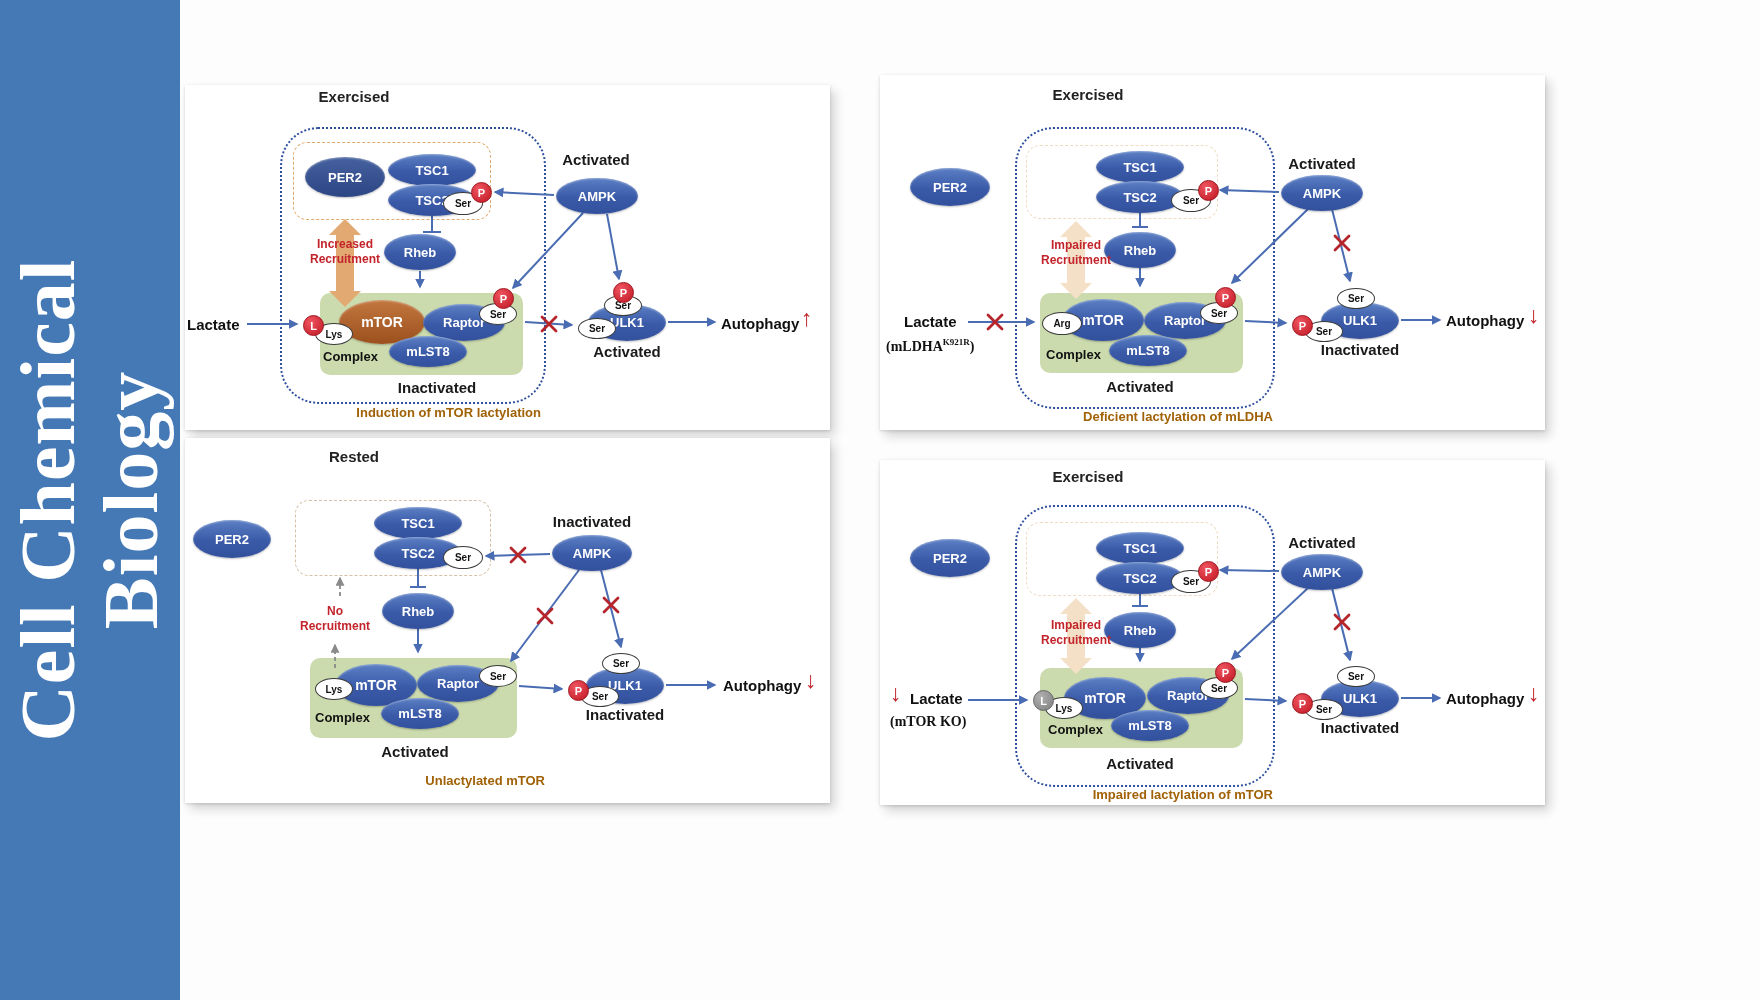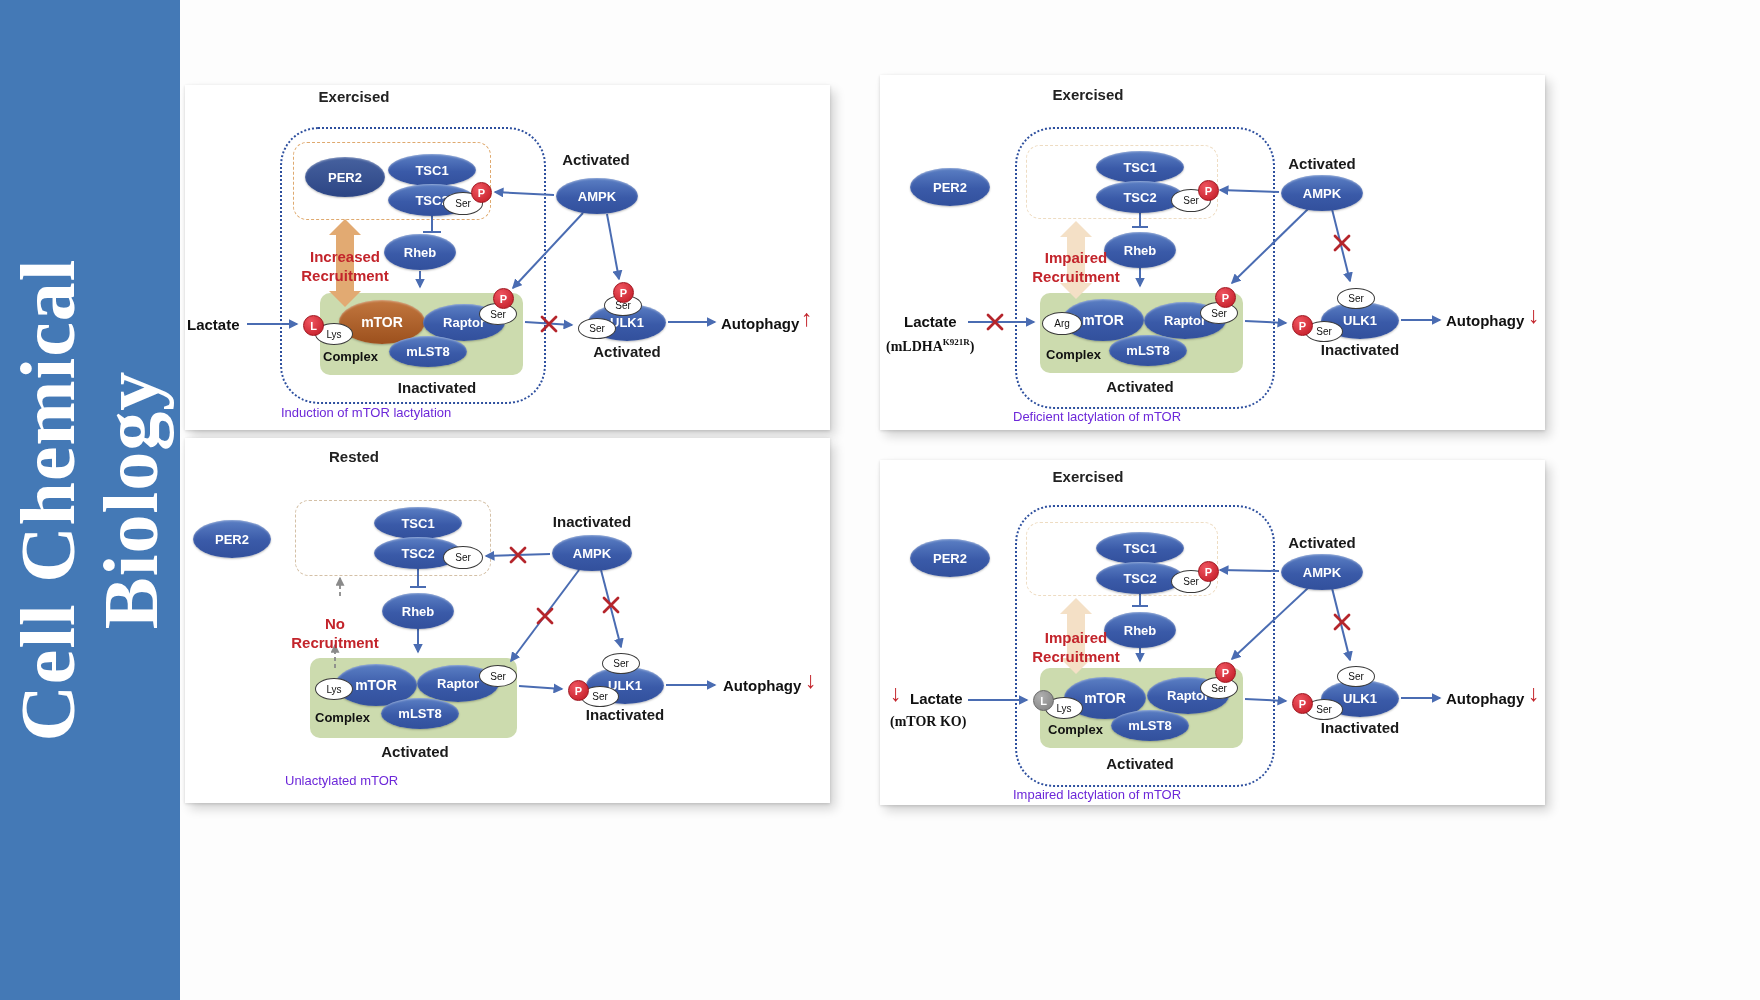--- a/index.html
+++ b/index.html
@@ -33,35 +33,35 @@
     position:absolute;display:flex;align-items:center;justify-content:center;
     color:#fff;font-weight:bold;font-size:13px;border-radius:50%;z-index:2;
     background:linear-gradient(180deg,#5b7fc4 0%,#3a5aa8 55%,#32509c 100%);
     box-shadow:inset 0 1px 2px rgba(255,255,255,.35),0 1px 2px rgba(0,0,0,.25);
   }
   .node.dark{background:linear-gradient(180deg,#46619f 0%,#2c4584 100%);}
   .node.brown{background:linear-gradient(180deg,#c2773f 0%,#9c501d 100%);}
   .ser{
     position:absolute;background:#fff;border:1.5px solid #3a3a3a;border-radius:50%;
     display:flex;align-items:center;justify-content:center;
-    font-size:10px;font-weight:normal;color:#111;z-index:4;
+    font-size:10px;font-weight:bold;color:#111;z-index:4;
   }
   .pbad,.lbad{
     position:absolute;width:19px;height:19px;border-radius:50%;
     background:radial-gradient(circle at 35% 30%,#ef5560,#bf1722);
     border:1px solid #9e111b;color:#fff;font-size:11px;font-weight:bold;
     display:flex;align-items:center;justify-content:center;z-index:5;
   }
   .lbad.gray{background:radial-gradient(circle at 35% 30%,#b0b0b0,#7e7e7e);border-color:#666;}
   
   .title{position:absolute;font-size:15px;font-weight:bold;color:#222;text-align:center;z-index:3;}
   .state{position:absolute;font-size:15px;font-weight:bold;color:#1a1a1a;text-align:center;z-index:3;}
   .plain{position:absolute;font-size:15px;font-weight:bold;color:#111;z-index:3;}
-  .redlabel{position:absolute;font-size:15px;font-weight:bold;color:#c3242b;text-align:center;line-height:1.25;z-index:3;margin-top:11px;}
-  .caption{position:absolute;font-size:13px;font-weight:normal;color:#6d28d9;text-align:left;z-index:3;}
+  .redlabel{position:absolute;font-size:12px;font-weight:bold;color:#c3242b;text-align:center;line-height:1.25;z-index:3;}
+  .caption{position:absolute;font-size:13px;font-weight:bold;color:#a16207;text-align:right;z-index:3;}
   .sublabel{position:absolute;font-family:"Liberation Serif",serif;font-size:14px;font-weight:bold;color:#111;z-index:3;}
   .dir{position:absolute;font-size:23px;font-weight:bold;color:#c3242b;line-height:1;z-index:3;}
   
   .arr{stroke:#4a6cb2;stroke-width:2;marker-end:url(#mkb);fill:none;}
   .ln{stroke:#4a6cb2;stroke-width:2;fill:none;}
   .rx{stroke:#b5252b;stroke-width:2.8;stroke-linecap:round;fill:none;}
   .dg{stroke:#8a8a8a;stroke-width:1.8;stroke-dasharray:4 3;marker-end:url(#mkg);fill:none;}
 </style>
 </head>
 <body>
@@ -169,21 +169,21 @@
   <div class="plain" style="left:24px;top:238px">Lactate</div>
   <div class="sublabel" style="left:6px;top:262px;width:130px"><span>(mLDHA</span><sup style="font-size:9px">K921R</sup><span>)</span></div>
   <div class="state" style="left:208px;top:303px;width:104px">Activated</div>
   <div class="node" style="left:441px;top:227px;width:78px;height:37px">ULK1</div>
   <div class="ser" style="left:457px;top:213px;width:36px;height:19px">Ser</div>
   <div class="pbad" style="left:412px;top:240px">P</div>
   <div class="ser" style="left:425px;top:246px;width:36px;height:19px">Ser</div>
   <div class="state" style="left:428px;top:266px;width:104px">Inactivated</div>
   <div class="plain" style="left:566px;top:237px">Autophagy</div>
   <div class="dir" style="left:648px;top:229px">↓</div>
-  <div class="caption" style="left:133px;top:334px;width:260px">Deficient lactylation of mTOR</div>
+  <div class="caption" style="left:133px;top:334px;width:260px">Deficient lactylation of mLDHA</div>
 </section>
 
 <section class="panel" id="p3">
   <svg class="layer" width="645" height="365">
     <line class="arr" x1="365" y1="116" x2="301" y2="118"></line>
     <path class="rx" d="M326,110 L340,124 M340,110 L326,124"></path>
     <line class="arr" x1="394" y1="132" x2="326" y2="223"></line>
     <path class="rx" d="M353,171 L367,185 M367,171 L353,185"></path>
     <line class="arr" x1="416" y1="132" x2="436" y2="209"></line>
     <path class="rx" d="M419,160 L433,174 M433,160 L419,174"></path>

